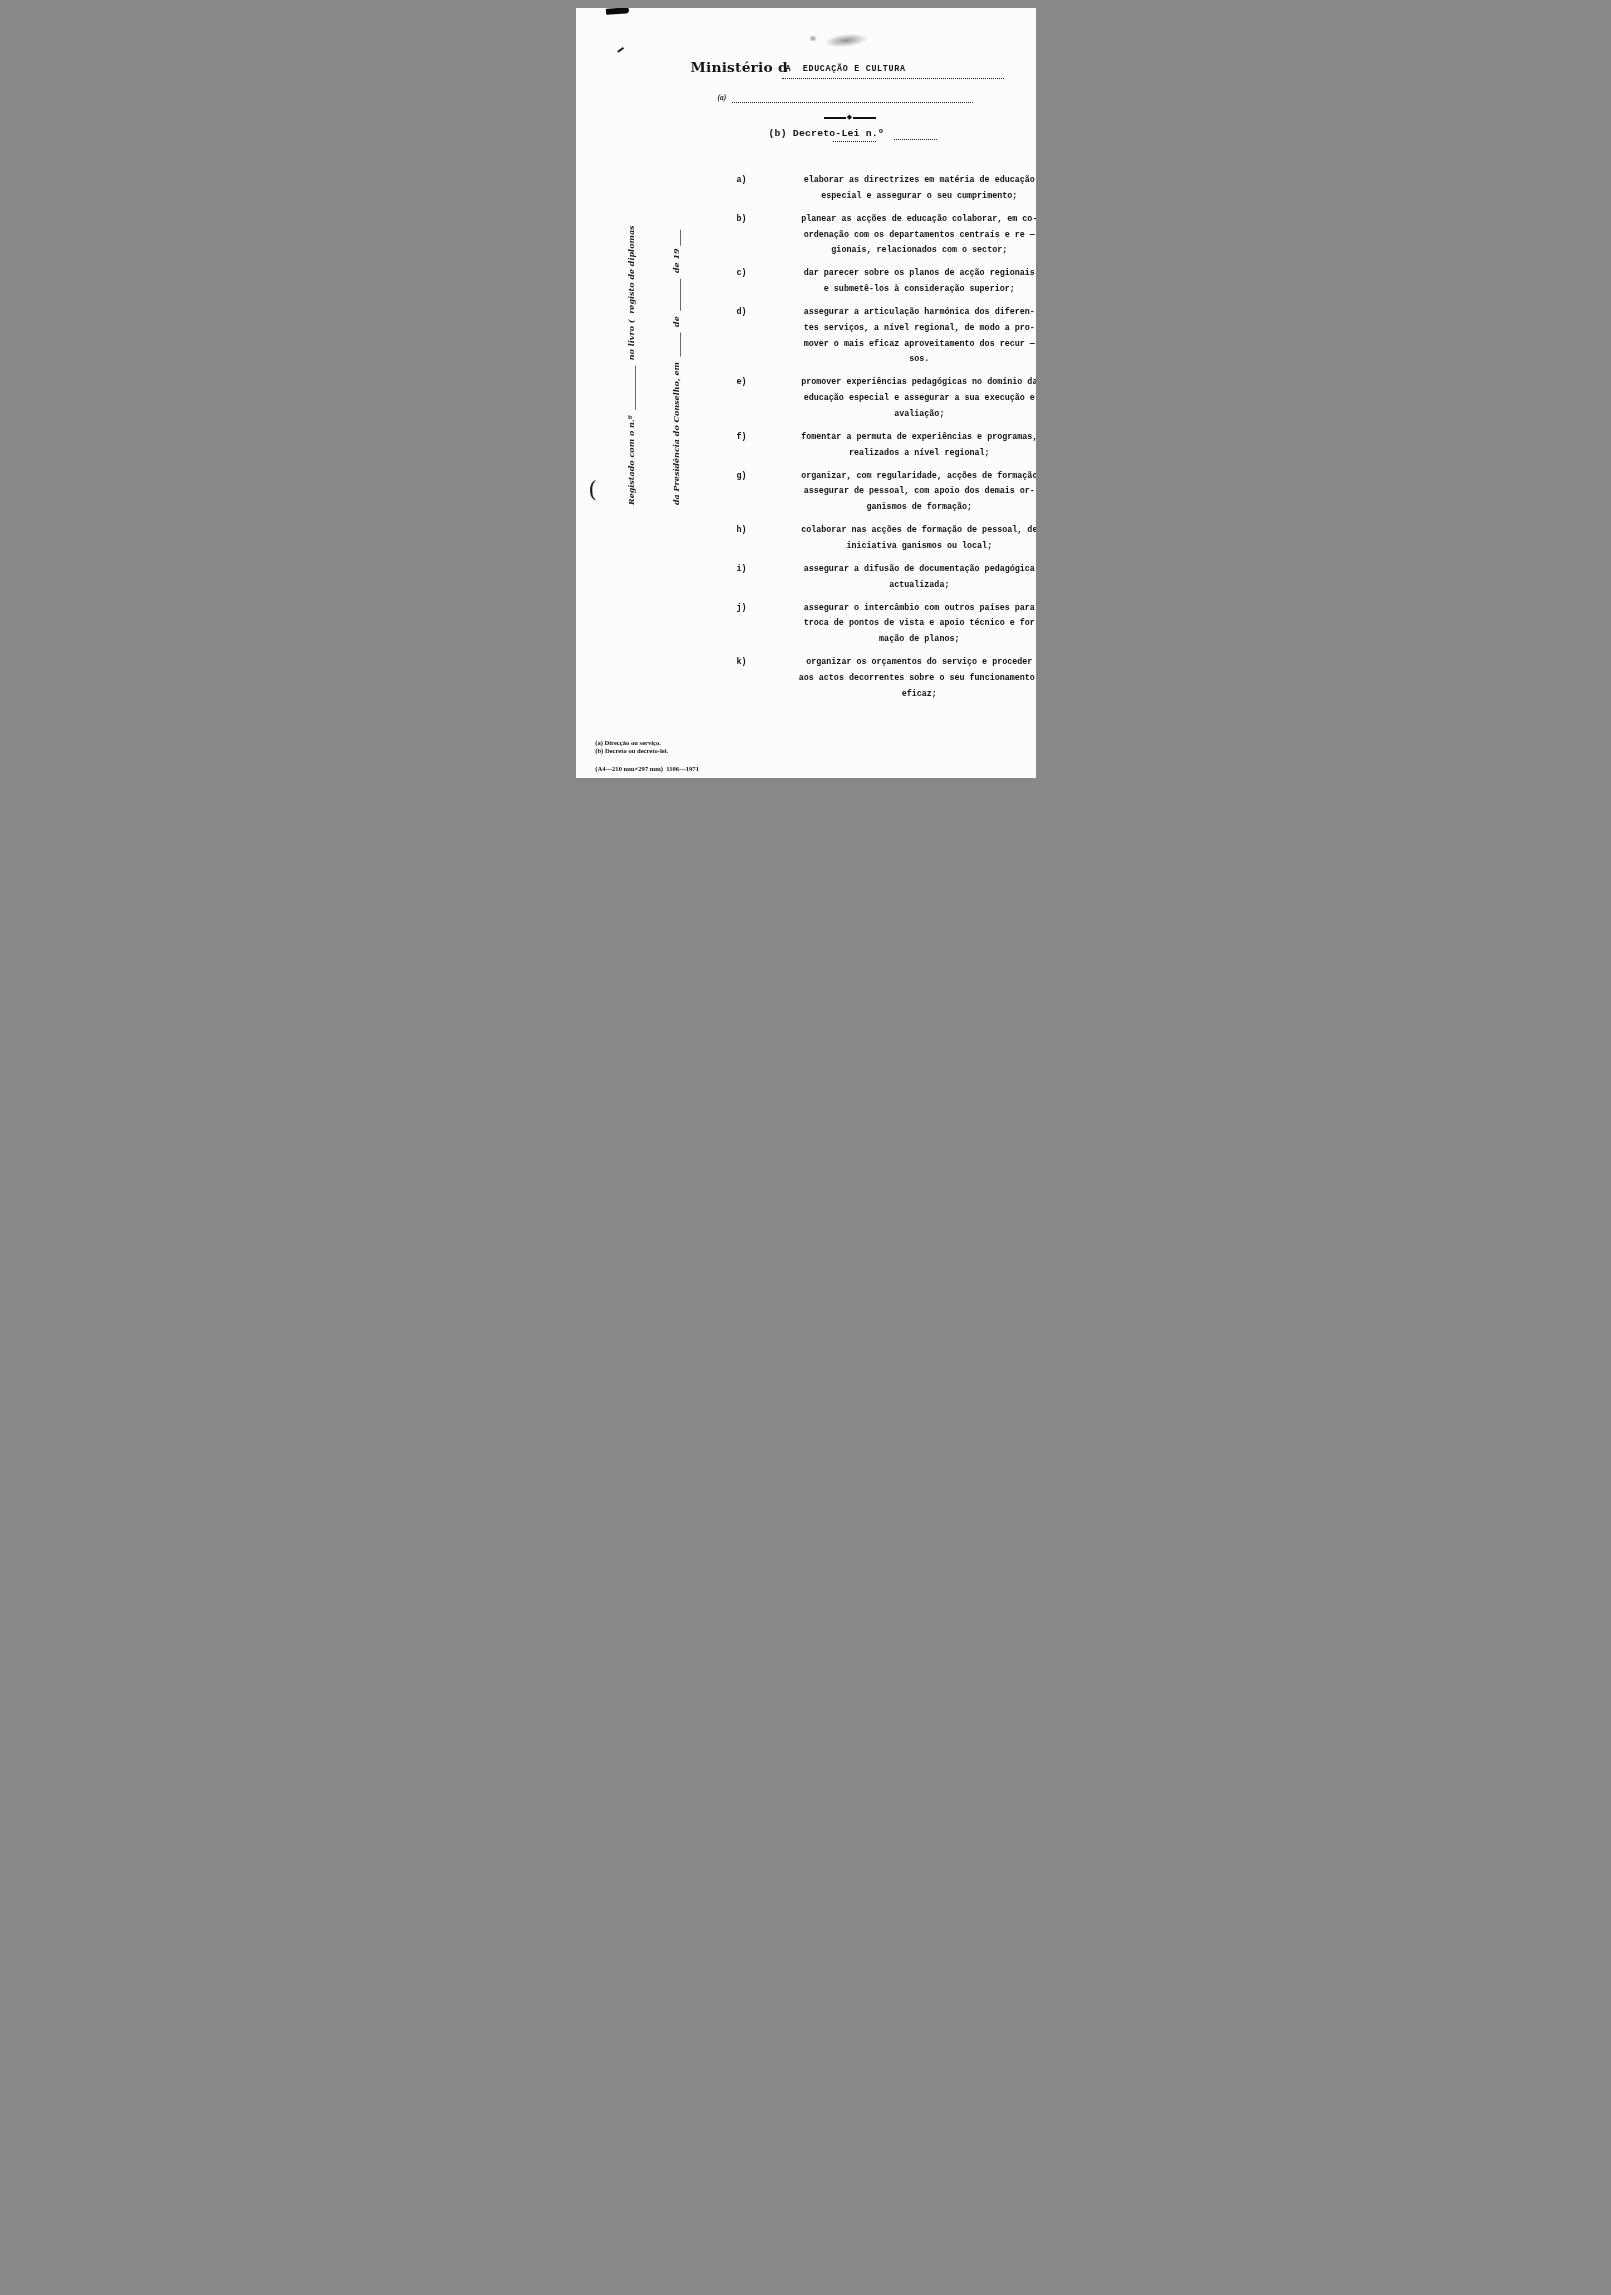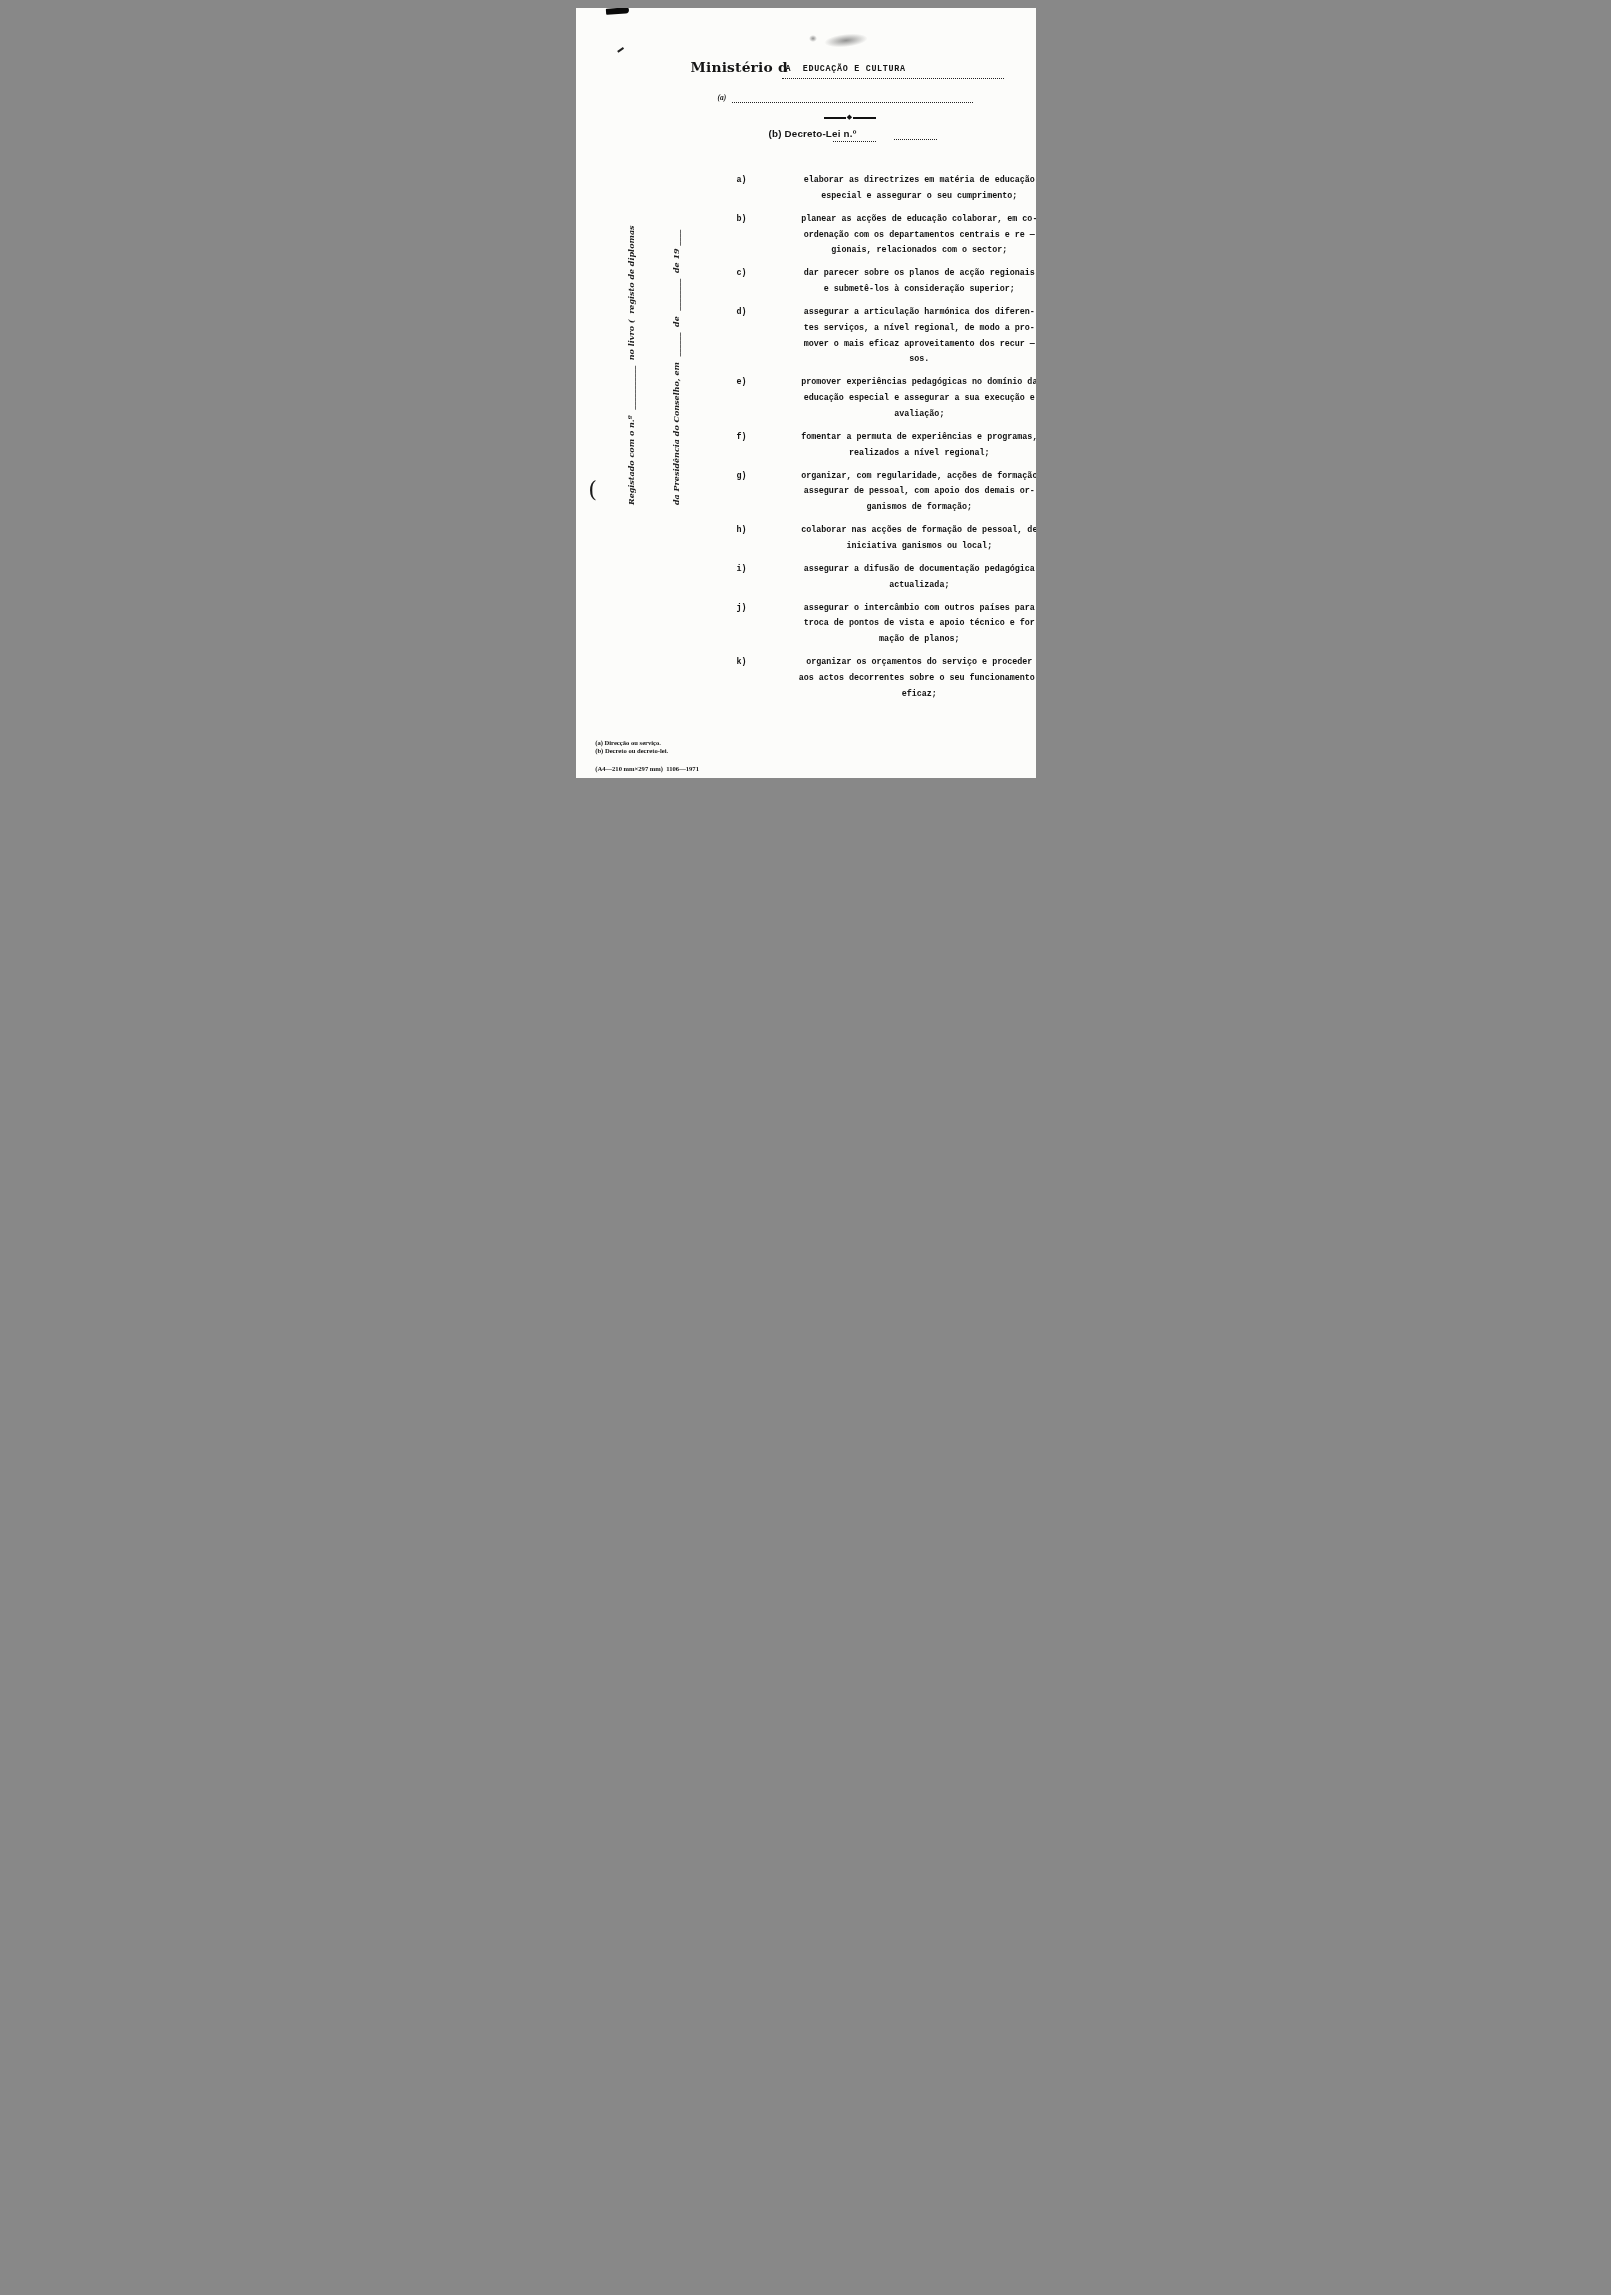--- a/index.html
+++ b/index.html
@@ -63,21 +63,21 @@
   
   .divider{
     position:absolute;left:248px;top:105px;width:52px;height:9.8px;
     display:flex;align-items:center;justify-content:center;gap:1px;
   }
   .divider .bar{height:1.5px;background:#111;flex:1;}
   .divider .diamond{font-size:6.9px;line-height:1;color:#111;}
   
   .decree-label{
     position:absolute;left:193px;top:120px;
-    font-family:Liberation Sans, sans-serif;
+    font-family:Liberation Mono, monospace;
     font-size:9.8px;font-weight:bold;letter-spacing:0.2px;white-space:pre;
   }
   .decree-underline{
     position:absolute;left:257px;top:124px;width:43px;height:8.8px;
     border-bottom:1px dotted #222;
   }
   .decree-dotline{
     position:absolute;left:318px;top:122px;width:43px;height:8.8px;
     border-bottom:1px dotted #222;
   }

